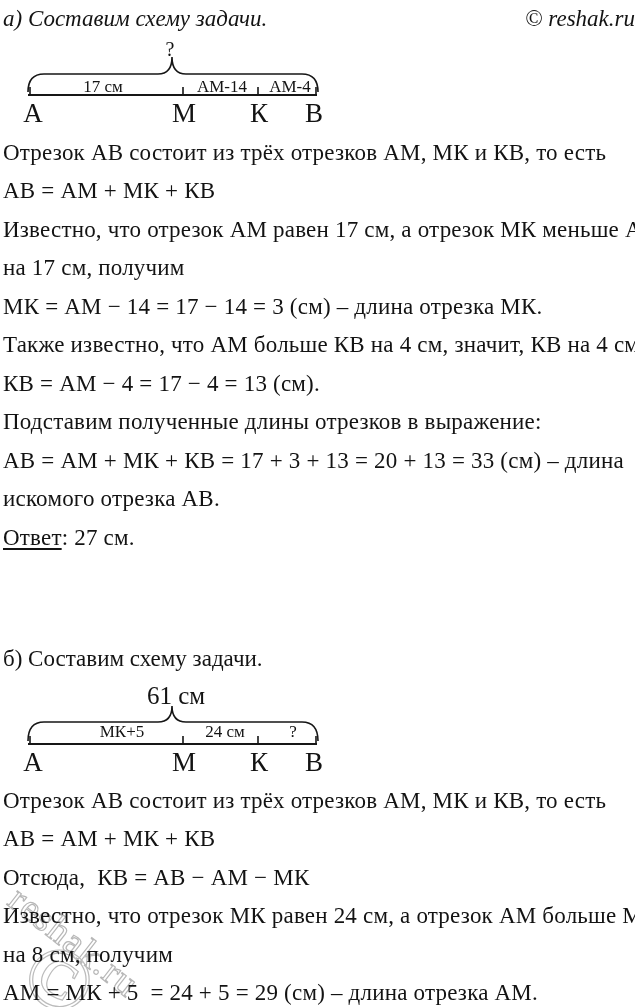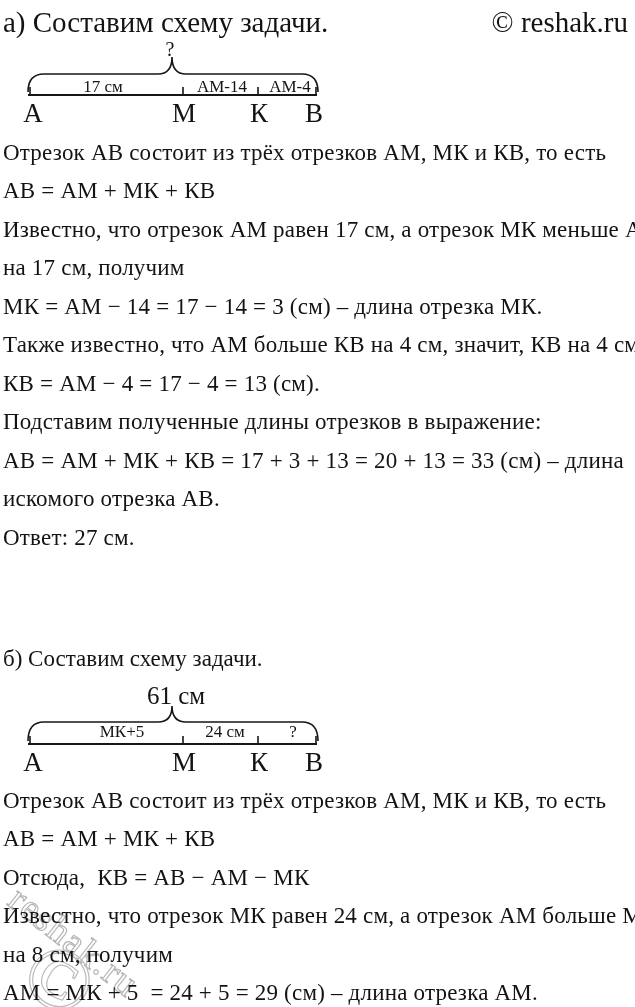--- a/index.html
+++ b/index.html
@@ -4,42 +4,42 @@
 <style>
   html,body{margin:0;padding:0;background:#ffffff;}
   #page{
     position:relative;
     width:635px;height:1007px;
     background:#ffffff;
     font-family:"Liberation Serif","DejaVu Serif",serif;
     color:#131313;
     overflow:hidden;
   }
-  .hdr{position:absolute;top:6px;font-size:29px;white-space:pre;}
+  .hdr{position:absolute;top:6px;font-size:23px;white-space:pre;font-style:italic;}
   .hdr-left{left:3px;}
-  .hdr-right{right:7px;text-align:center;}
+  .hdr-right{right:0;text-align:center;}
   .diagram{position:absolute;left:0;}
   #diagram-a{top:35px;}
   #diagram-b{top:678px;}
   .diagram text{fill:#131313;font-family:"Liberation Serif","DejaVu Serif",serif;}
   .stroke{stroke:#161616;fill:none;}
   .point-label{font-size:27px;text-anchor:middle;}
   .seg-label{font-size:17px;text-anchor:middle;}
   .solution{position:absolute;left:3px;right:7px;}
   #solution-a{top:134px;}
   #solution-b{top:782px;}
   .line{
     font-size:23px;
     line-height:38.45px;
     white-space:pre;
     letter-spacing:0.2px;
   }
   .part-heading{position:absolute;left:3px;font-size:23px;white-space:pre;}
   #part-b-heading{top:646px;}
-  .underline{text-underline-offset:3px;}
+  .underline{text-decoration:underline;text-underline-offset:3px;}
   #watermark{position:absolute;left:0;top:860px;z-index:0;}
   .solution,.hdr,.diagram,.part-heading{z-index:1;}
 </style>
 </head>
 <body>
 
 <div id="page">
 
   <svg id="watermark" width="240" height="147" viewBox="0 0 240 147">
     <text x="6" y="44" font-size="38" letter-spacing="1.5" fill="none" stroke="#b7b7b7" stroke-width="1.2" transform="rotate(38 6 44)">reshak.ru</text>

